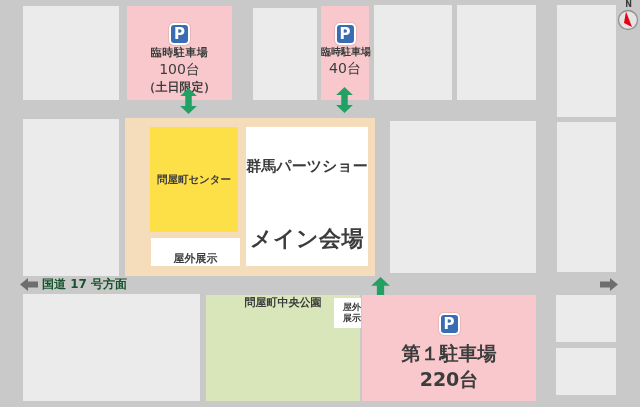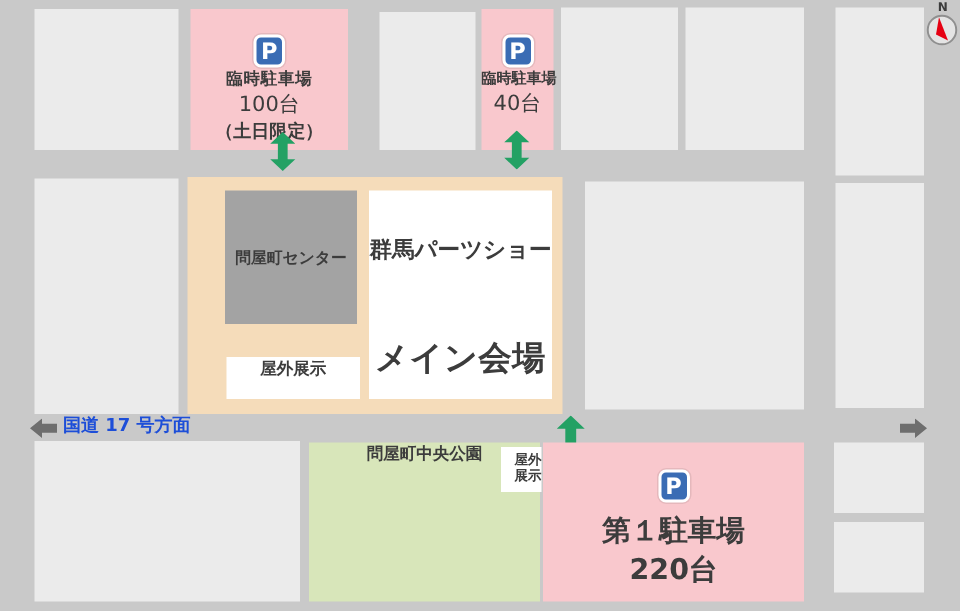--- a/index.html
+++ b/index.html
@@ -53,28 +53,28 @@
   
   .garrow{ position:absolute; width:19px; height:26px; }
   .garrow svg{ display:block; width:100%; height:100%; }
   .ga1{ left:179px; top:88px; }
   .ga2{ left:335px; top:87px; }
   .ga3{ left:371px; top:277px; width:19px; height:29px; }
 
   
   .peach{ left:125px; top:118px; width:250px; height:158px; background:#f5dcba; }
   .centerbldg{
-    left:25px; top:9px; width:88px; height:89px; background:#a3a3a3;
+    left:25px; top:9px; width:88px; height:105px; background:#fde047;
     display:flex; align-items:center; justify-content:center;
     font-size:10.5px; font-weight:bold; white-space:nowrap;
   }
   .magenta{ background:#ffffff; }
   .outdoor1{
     left:26px; top:120px; width:89px; height:28px;
-    display:flex; align-items:flex-start; justify-content:center;
+    display:flex; align-items:flex-end; justify-content:center;
     font-size:11px; font-weight:bold;
   }
   .venue{
     left:121px; top:9px; width:122px; height:139px;
     display:flex; flex-direction:column; align-items:center; justify-content:center;
     text-align:center;
   }
   .venue-title{ font-size:15px; font-weight:bold; white-space:nowrap; margin-top:18px;}
   .venue-sub{ font-size:22px; font-weight:bold; white-space:nowrap; letter-spacing:0.5px;margin-top:48px;}
   .venue-loc{ font-size:10px; font-weight:bold; white-space:nowrap; margin-top:3px;}
@@ -96,22 +96,22 @@
     left:362px; top:295px; width:174px; height:106px; background:#f9c8cd;
     display:flex; flex-direction:column; align-items:center;
     text-align:center;
   }
   .mainlot .picon{ margin-top:18px; }
   .mainlot-name{ font-size:19px; font-weight:bold; margin-top:6px; white-space:nowrap;}
   .mainlot-cap{ font-size:19px; font-weight:bold; }
 
   
   .roadlabel{
-    position:absolute; display:flex; align-items:flex-end; gap:4px;
-    color:#1d4ed8; font-size:12px; font-weight:bold; white-space:nowrap;
+    position:absolute; display:flex; align-items:center; gap:4px;
+    color:#14532d; font-size:12px; font-weight:bold; white-space:nowrap;
   }
   .rl-left{ left:20px; top:276px; height:16px; }
   .rl-right{ right:22px; top:276px; height:16px; }
   .roadarrow svg{ display:block; }
 
   
   .compass{ left:617px; top:0; width:23px; height:30px; text-align:center; }
   .compass-n{ font-size:8px; font-weight:bold; color:#3c3c3c; line-height:9px; }
   .compass svg{ display:block; }
 </style>

